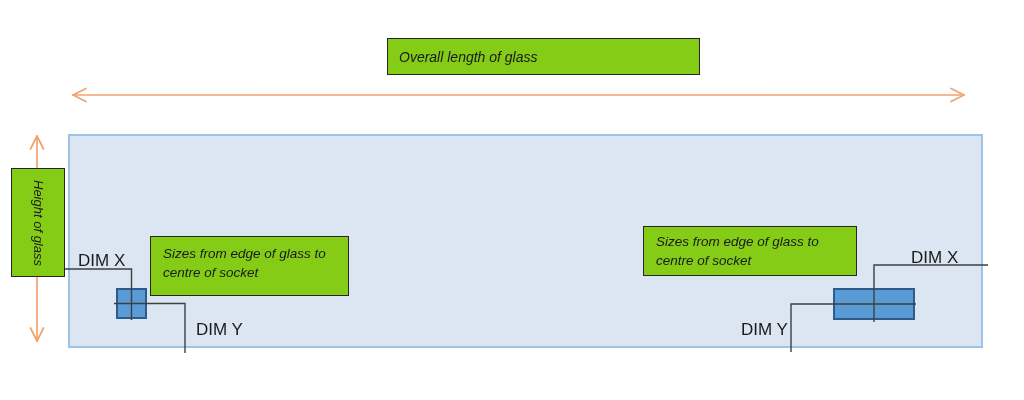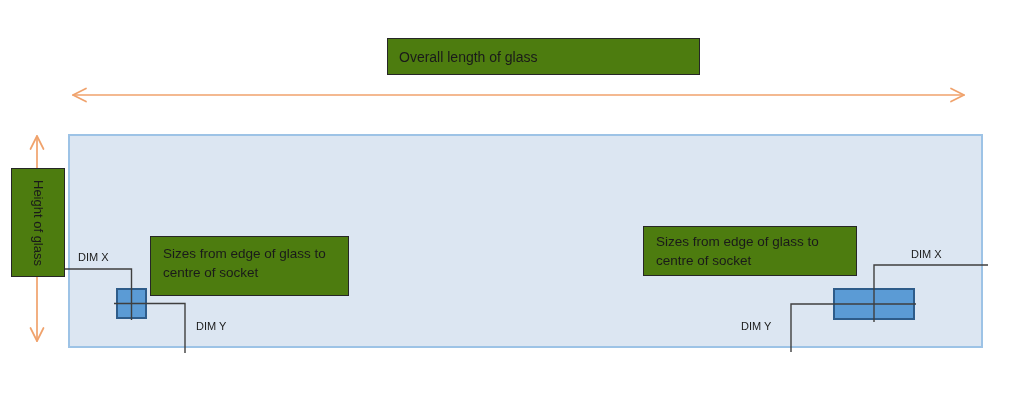--- a/index.html
+++ b/index.html
@@ -25,22 +25,23 @@
     border:2px solid var(--socket_border,#2E5C8A);
     z-index:2;
   }
   .socket-left{left:116px;top:288px;width:31px;height:31px;}
   .socket-right{left:833px;top:288px;width:82px;height:32px;}
   svg.lines{left:0;top:0;z-index:3;pointer-events:none;}
   .dim-line{stroke:var(--line,#3F3F3F);stroke-width:1.4;fill:none;}
   .arrow{stroke:var(--arrow,#F0A26C);stroke-width:1.7;fill:none;stroke-linecap:round;stroke-linejoin:round;}
   .label-box{
     box-sizing:border-box;
-    background:#4d7c0f;border:1.5px solid #262626;
+    background:#84cc16;border:1.5px solid #262626;
     z-index:4;
+    font-style:italic;
   }
   .title-box{
     left:387px;top:38px;width:313px;height:37px;
     display:flex;align-items:center;padding-left:11px;
     font-size:14px;
   }
   .height-box{
     left:11px;top:168px;width:54px;height:109px;
     display:flex;align-items:center;justify-content:center;
   }
@@ -48,21 +49,21 @@
     writing-mode:vertical-rl;
     font-size:13px;white-space:nowrap;
   }
   .note-box{
     font-size:13.5px;line-height:1.4;
     white-space:pre-line;
     z-index:4;
   }
   .note-left{left:150px;top:236px;width:199px;height:60px;padding:8px 8px 0 12px;}
   .note-right{left:643px;top:226px;width:214px;height:50px;padding:6px 8px 0 12px;}
-  .dim-label{font-size:11px;z-index:5;white-space:nowrap;}
+  .dim-label{font-size:17px;z-index:5;white-space:nowrap;}
   .dimx-left{left:78px;top:251px;}
   .dimy-left{left:196px;top:320px;}
   .dimx-right{left:911px;top:248px;}
   .dimy-right{left:741px;top:320px;}
 </style>
 </head>
 <body>
 
 <div class="canvas">
 

